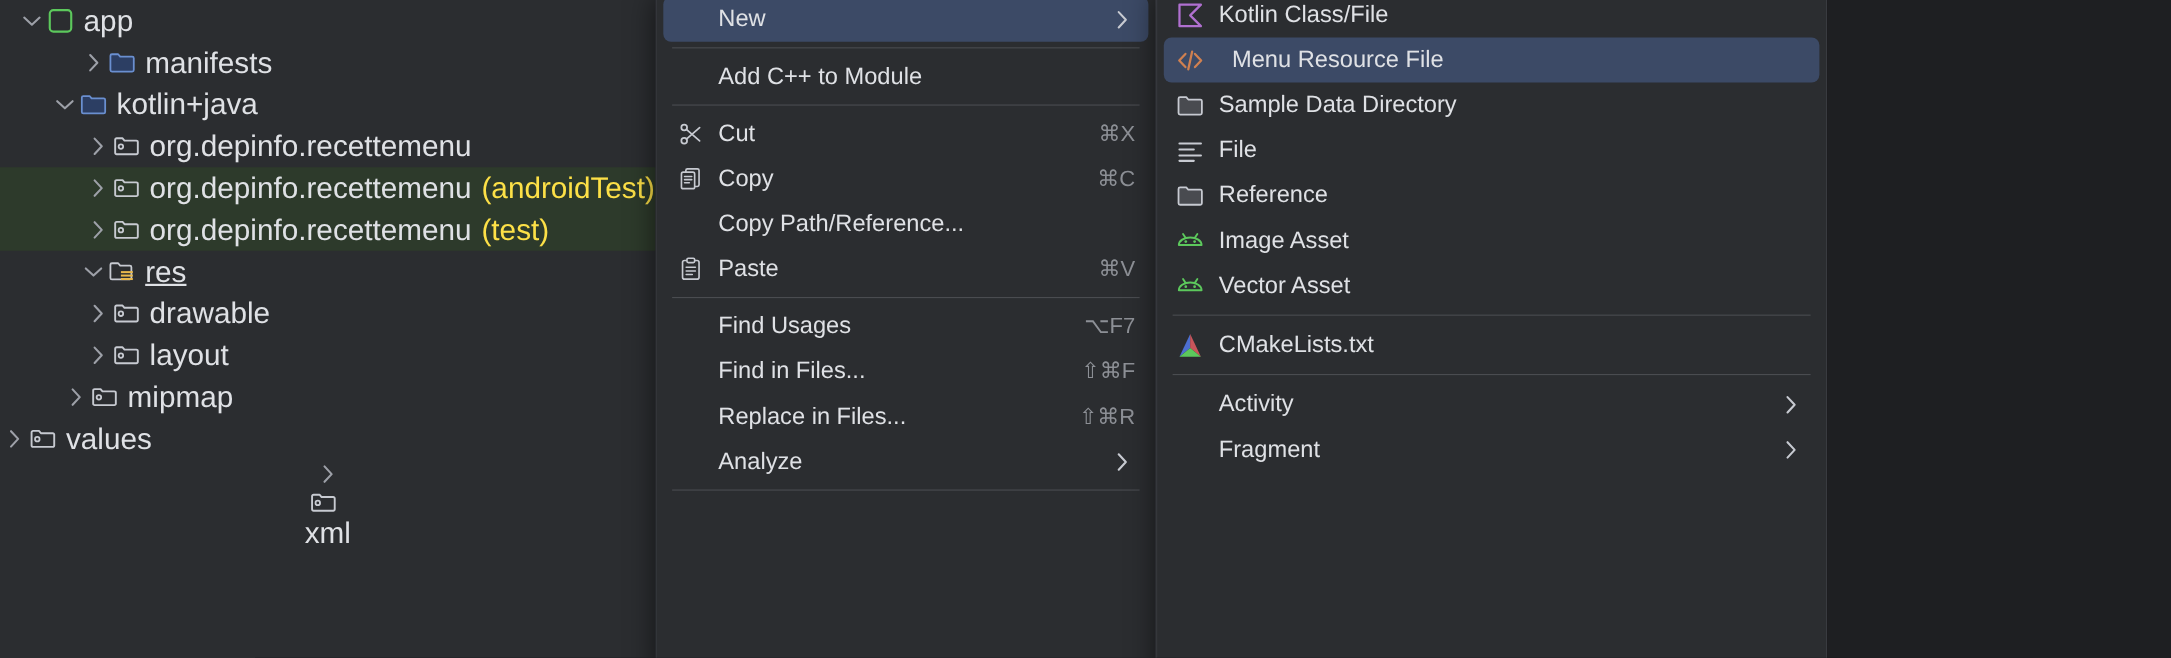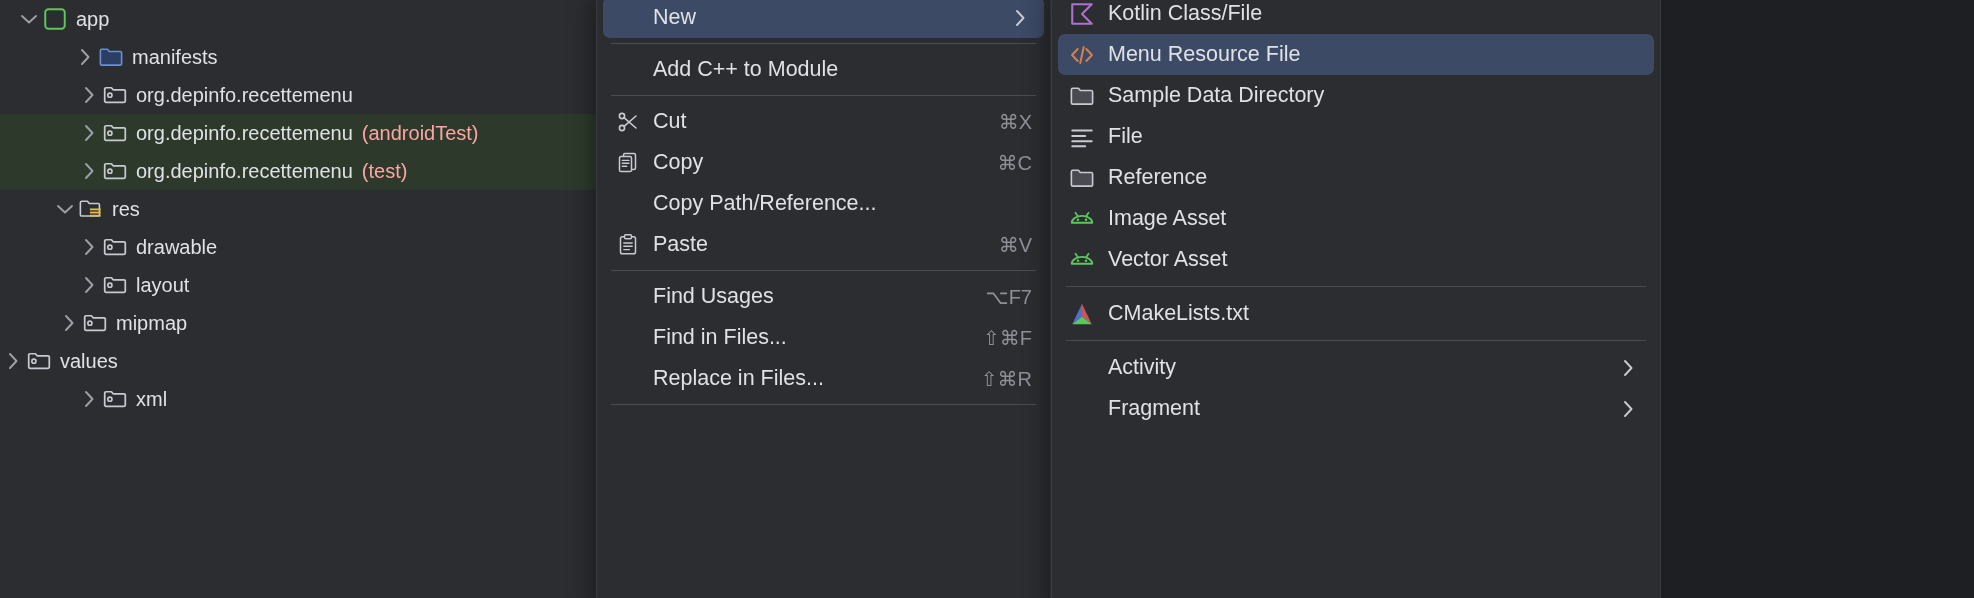--- a/index.html
+++ b/index.html
@@ -16,42 +16,42 @@
     position: absolute; left: 0; top: 0;
     width: 596px; height: 598px;
     background: #2b2d30;
     overflow: hidden;
   }
   .tree-row {
     display: flex; align-items: center;
     height: 38px;
     padding-left: 0;
     white-space: nowrap;
-    font-size: 20px;
+    font-size: 27px;
     color: #dfe1e5;
     position: relative;
   }
   .tree-row.sel-green { background: #2d3a2b; }
   .tree-row.sel-grey  { background: #43454a; }
   .chev {
     width: 26px; height: 26px;
     flex: 0 0 26px;
     display: flex; align-items: center; justify-content: center;
     color: #9da0a8;
   }
   .chev svg { display:block; }
   .chev.empty { visibility: hidden; }
   .ic {
     width: 26px; height: 26px; flex: 0 0 26px;
     display: flex; align-items: center; justify-content: center;
     margin-right: 8px;
   }
   .ic svg { display:block; }
   .tree-label { color: #dfe1e5; }
-  .tree-qual { color: #fca5a5; margin-left: 9px; }
+  .tree-qual { color: #fde047; margin-left: 9px; }
 
   
   .ctxmenu {
     position: absolute;
     left: 596px; top: -10px;
     width: 455px; height: 620px;
     background: #2b2d30;
     border: 1px solid #393b40;
     border-radius: 9px;
     padding: 6px 0 0 0;
@@ -100,21 +100,21 @@
     position: relative;
     display: flex; align-items: center;
     height: 41px;
     margin: 0 6px;
     padding: 0 14px 0 10px;
     border-radius: 7px;
     font-size: 21.5px;
     color: #dfe1e5;
     white-space: nowrap;
   }
-  .si.hl { background: #3c4a66; }
+  .si.hl { background: #3c4a66; gap: 12px; }
   .si-icon {
     width: 28px; flex: 0 0 28px;
     display: flex; align-items: center; justify-content: center;
     margin-right: 12px;
   }
   .si-icon svg { display:block; }
   .si-label { flex: 1 1 auto; }
   .si-short { color: #8d9096; font-size: 20px; margin-left: 24px; }
   .si-arrow { color: #c7cad1; margin-left: 14px; display:flex; align-items:center; }
   .ssep { height: 1px; background: #4a4c50; margin: 6px 14px; }
@@ -151,20 +151,33 @@
               <path d="M9 5 L15.5 12 L9 19" fill="none" stroke="#9da0a8" stroke-width="1.9" stroke-linecap="round" stroke-linejoin="round"></path>
             </svg>
           </span>
           <span class="ic">
             <svg width="26" height="26" viewBox="0 0 24 24">
               <path d="M2.2 6.2a1.3 1.3 0 0 1 1.3-1.3h5.2l1.7 2h10.1a1.3 1.3 0 0 1 1.3 1.3v10a1.3 1.3 0 0 1-1.3 1.3H3.5a1.3 1.3 0 0 1-1.3-1.3z" fill="#2c3e63" stroke="#6a8fd0" stroke-width="1.5" stroke-linejoin="round"></path>
             </svg>
           </span>
           <span class="tree-label">manifests</span>
         </div>
+        <div class="tree-row" style="padding-left: 46px;">
+          <span class="chev">
+            <svg width="24" height="24" viewBox="0 0 24 24">
+              <path d="M5 9 L12 15.5 L19 9" fill="none" stroke="#9da0a8" stroke-width="1.9" stroke-linecap="round" stroke-linejoin="round"></path>
+            </svg>
+          </span>
+          <span class="ic">
+            <svg width="26" height="26" viewBox="0 0 24 24">
+              <path d="M2.2 6.2a1.3 1.3 0 0 1 1.3-1.3h5.2l1.7 2h10.1a1.3 1.3 0 0 1 1.3 1.3v10a1.3 1.3 0 0 1-1.3 1.3H3.5a1.3 1.3 0 0 1-1.3-1.3z" fill="#2c3e63" stroke="#6a8fd0" stroke-width="1.5" stroke-linejoin="round"></path>
+            </svg>
+          </span>
+          <span class="tree-label">kotlin+java</span>
+        </div>
         <div class="tree-row" style="padding-left: 76px;">
           <span class="chev">
             <svg width="24" height="24" viewBox="0 0 24 24">
               <path d="M9 5 L15.5 12 L9 19" fill="none" stroke="#9da0a8" stroke-width="1.9" stroke-linecap="round" stroke-linejoin="round"></path>
             </svg>
           </span>
           <span class="ic">
             <svg width="26" height="26" viewBox="0 0 24 24">
               <path d="M2.5 6.5a1.2 1.2 0 0 1 1.2-1.2h5l1.6 1.9h10a1.2 1.2 0 0 1 1.2 1.2v9.1a1.2 1.2 0 0 1-1.2 1.2H3.7a1.2 1.2 0 0 1-1.2-1.2z" fill="none" stroke="#c7cad1" stroke-width="1.6" stroke-linejoin="round"></path>
               <circle cx="7.3" cy="12.2" r="1.9" fill="none" stroke="#c7cad1" stroke-width="1.5"></circle>
@@ -195,21 +208,21 @@
           </span>
           <span class="ic">
             <svg width="26" height="26" viewBox="0 0 24 24">
               <path d="M2.5 6.5a1.2 1.2 0 0 1 1.2-1.2h5l1.6 1.9h10a1.2 1.2 0 0 1 1.2 1.2v9.1a1.2 1.2 0 0 1-1.2 1.2H3.7a1.2 1.2 0 0 1-1.2-1.2z" fill="none" stroke="#c7cad1" stroke-width="1.6" stroke-linejoin="round"></path>
               <circle cx="7.3" cy="12.2" r="1.9" fill="none" stroke="#c7cad1" stroke-width="1.5"></circle>
             </svg>
           </span>
           <span class="tree-label">org.depinfo.recettemenu</span>
           <span class="tree-qual">(test)</span>
         </div>
-        <div class="tree-row" style="padding-left: 52px;">
+        <div class="tree-row" style="padding-left: 72px; text-decoration: underline;">
           <span class="chev">
             <svg width="24" height="24" viewBox="0 0 24 24">
               <path d="M5 9 L12 15.5 L19 9" fill="none" stroke="#9da0a8" stroke-width="1.9" stroke-linecap="round" stroke-linejoin="round"></path>
             </svg>
           </span>
           <span class="ic">
             <svg width="26" height="26" viewBox="0 0 24 24">
               <path d="M2.2 6.2a1.3 1.3 0 0 1 1.3-1.3h5.2l1.7 2h8.1a1.3 1.3 0 0 1 1.3 1.3v9a1.3 1.3 0 0 1-1.3 1.3H3.5a1.3 1.3 0 0 1-1.3-1.3z" fill="none" stroke="#c7cad1" stroke-width="1.5" stroke-linejoin="round"></path>
               <rect x="11" y="11.5" width="10" height="1.7" fill="#e8b84b"></rect>
               <rect x="11" y="14.4" width="10" height="1.7" fill="#e8b84b"></rect>
@@ -267,21 +280,21 @@
             </svg>
           </span>
           <span class="ic">
             <svg width="26" height="26" viewBox="0 0 24 24">
               <path d="M2.5 6.5a1.2 1.2 0 0 1 1.2-1.2h5l1.6 1.9h10a1.2 1.2 0 0 1 1.2 1.2v9.1a1.2 1.2 0 0 1-1.2 1.2H3.7a1.2 1.2 0 0 1-1.2-1.2z" fill="none" stroke="#c7cad1" stroke-width="1.6" stroke-linejoin="round"></path>
               <circle cx="7.3" cy="12.2" r="1.9" fill="none" stroke="#c7cad1" stroke-width="1.5"></circle>
             </svg>
           </span>
           <span class="tree-label">values</span>
         </div>
-        <div class="tree-row" style="padding-left: 76px;">
+        <div class="tree-row" style=" flex-direction: column;">
           <span class="chev">
             <svg width="24" height="24" viewBox="0 0 24 24">
               <path d="M9 5 L15.5 12 L9 19" fill="none" stroke="#9da0a8" stroke-width="1.9" stroke-linecap="round" stroke-linejoin="round"></path>
             </svg>
           </span>
           <span class="ic">
             <svg width="26" height="26" viewBox="0 0 24 24">
               <path d="M2.5 6.5a1.2 1.2 0 0 1 1.2-1.2h5l1.6 1.9h10a1.2 1.2 0 0 1 1.2 1.2v9.1a1.2 1.2 0 0 1-1.2 1.2H3.7a1.2 1.2 0 0 1-1.2-1.2z" fill="none" stroke="#c7cad1" stroke-width="1.6" stroke-linejoin="round"></path>
               <circle cx="7.3" cy="12.2" r="1.9" fill="none" stroke="#c7cad1" stroke-width="1.5"></circle>
             </svg>
@@ -353,20 +366,29 @@
         </div>
         <div class="mi">
           <span class="mi-icon"></span>
           <span class="mi-label">Find in Files...</span>
           <span class="mi-short">⇧⌘F</span>
         </div>
         <div class="mi">
           <span class="mi-icon"></span>
           <span class="mi-label">Replace in Files...</span>
           <span class="mi-short">⇧⌘R</span>
+        </div>
+        <div class="mi">
+          <span class="mi-icon"></span>
+          <span class="mi-label">Analyze</span>
+          <span class="mi-arrow">
+            <svg width="24" height="24" viewBox="0 0 24 24">
+              <path d="M9 5 L15.5 12 L9 19" fill="none" stroke="#c7cad1" stroke-width="1.9" stroke-linecap="round" stroke-linejoin="round"></path>
+            </svg>
+          </span>
         </div>
         <div class="sep"></div>
       </div>
   </div>
 
   <div class="submenu">
     <div id="sub-rows">
         <div class="si">
           <span class="si-icon">
             <svg width="26" height="26" viewBox="0 0 24 24">

